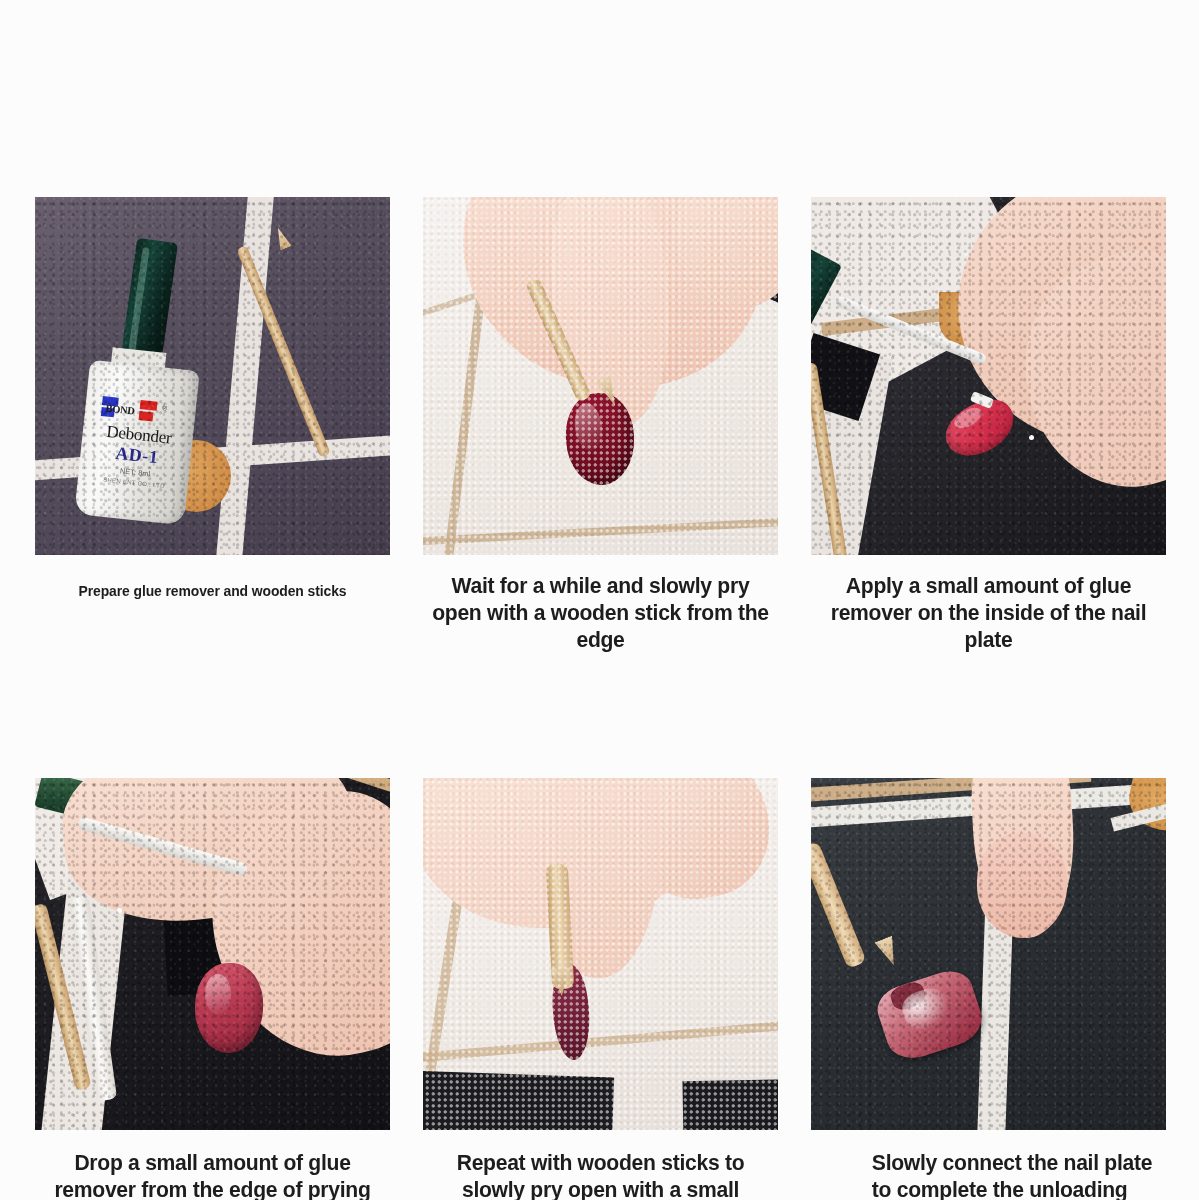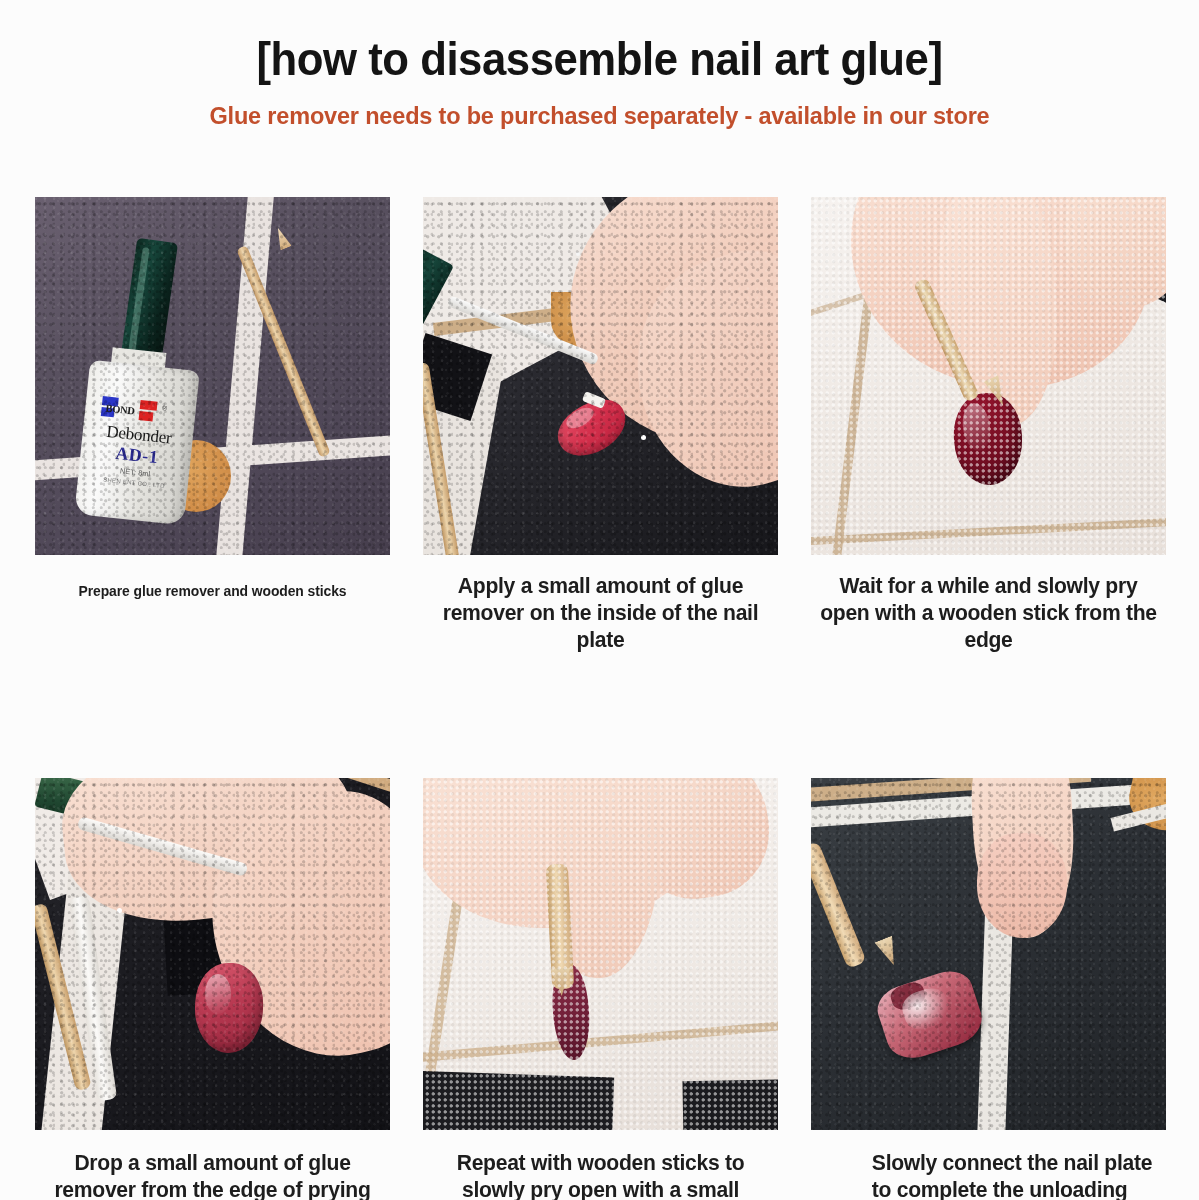--- a/index.html
+++ b/index.html
@@ -335,24 +335,20 @@
       background: radial-gradient(ellipse at 35% 35%, rgba(255,255,255,.85), rgba(255,255,255,.15) 60%, transparent 75%);
       border-radius:40%; transform: rotate(-18deg); }
   .p6-naildark { left:80px; top:206px; width:34px; height:24px;
       background:#6d1528; border-radius:40%; transform: rotate(-18deg); opacity:.8; }
 </style>
 </head>
 <body>
 
 <div class="page">
 
-  <div class="header">
-    <div class="title">[how to disassemble nail art glue]</div>
-    <div class="subtitle">Glue remover needs to be purchased separately - available in our store</div>
-  </div>
 
   <div class="grid">
 
     <div class="cell row1">
       <div class="photo">
         <div class="layer p1-bg"></div>
         <div class="layer p1-tileV"></div>
         <div class="layer p1-tileH"></div>
         <div class="layer p1-wood"></div>
         <div class="layer p1-cap"></div>
@@ -375,20 +371,39 @@
         </div>
         <div class="layer p1-stick"></div>
         <div class="layer p1-sticktip"></div>
         <div class="grain"></div>
       </div>
       <div class="caption cap1">Prepare glue remover and wooden sticks</div>
     </div>
 
     <div class="cell row1">
       <div class="photo">
+        <div class="layer p3-bg"></div>
+        <div class="layer p3-strp1"></div>
+        <div class="layer p3-strp2"></div>
+        <div class="layer p3-strp3"></div>
+        <div class="layer p3-darkcorner"></div>
+        <div class="layer p3-hand"></div>
+        <div class="layer p3-thumb"></div>
+        <div class="layer p3-finger"></div>
+        <div class="layer p3-nail"></div>
+        <div class="layer p3-nailgloss"></div>
+        <div class="layer p3-stick"></div>
+        <div class="layer p3-sticktip"></div>
+        <div class="towelgrain"></div>
+      </div>
+      <div class="caption cap3">Wait for a while and slowly pry open with a wooden stick from the edge</div>
+    </div>
+
+    <div class="cell row1">
+      <div class="photo">
         <div class="layer p2-bg"></div>
         <div class="layer p2-whiteA"></div>
         <div class="layer p2-whiteB"></div>
         <div class="layer p2-dark2"></div>
         <div class="layer p2-tan"></div>
         <div class="layer p2-wood"></div>
         <div class="layer p2-cap"></div>
         <div class="layer p2-stick"></div>
         <div class="layer p2-hand"></div>
         <div class="layer p2-hand2"></div>
@@ -396,39 +411,20 @@
         <div class="layer p2-nail"></div>
         <div class="layer p2-nailgloss"></div>
         <div class="layer p2-brushtip"></div>
         <div class="layer p2-spk1"></div>
         <div class="layer p2-spk2"></div>
         <div class="grain"></div>
       </div>
       <div class="caption cap2">Apply a small amount of glue remover on the inside of the nail plate</div>
     </div>
 
-    <div class="cell row1">
-      <div class="photo">
-        <div class="layer p3-bg"></div>
-        <div class="layer p3-strp1"></div>
-        <div class="layer p3-strp2"></div>
-        <div class="layer p3-strp3"></div>
-        <div class="layer p3-darkcorner"></div>
-        <div class="layer p3-hand"></div>
-        <div class="layer p3-thumb"></div>
-        <div class="layer p3-finger"></div>
-        <div class="layer p3-nail"></div>
-        <div class="layer p3-nailgloss"></div>
-        <div class="layer p3-stick"></div>
-        <div class="layer p3-sticktip"></div>
-        <div class="towelgrain"></div>
-      </div>
-      <div class="caption cap3">Wait for a while and slowly pry open with a wooden stick from the edge</div>
-    </div>
-
     <div class="spacer"></div>
     <div class="spacer"></div>
     <div class="spacer"></div>
 
     <div class="cell row2">
       <div class="photo">
         <div class="layer p4-bg"></div>
         <div class="layer p4-white1"></div>
         <div class="layer p4-white2"></div>
         <div class="layer p4-dark"></div>

